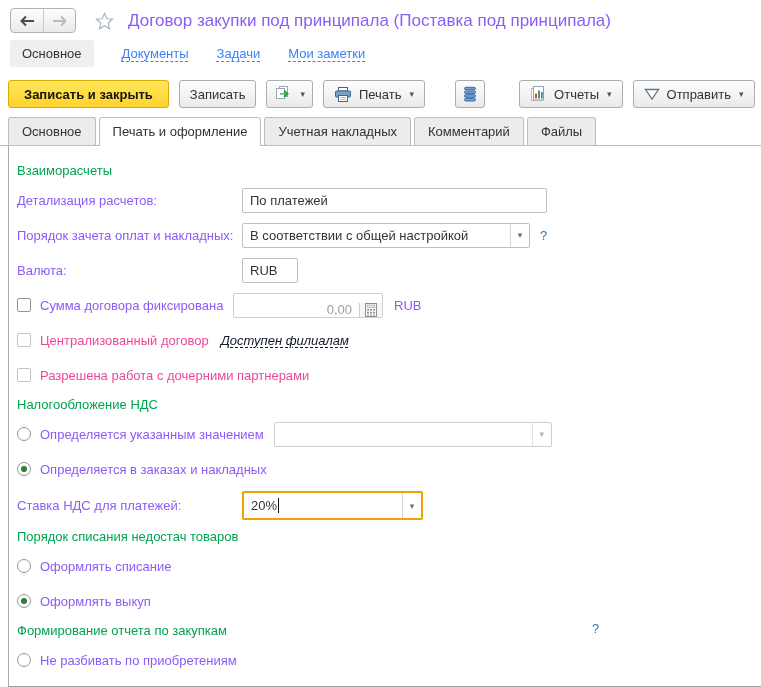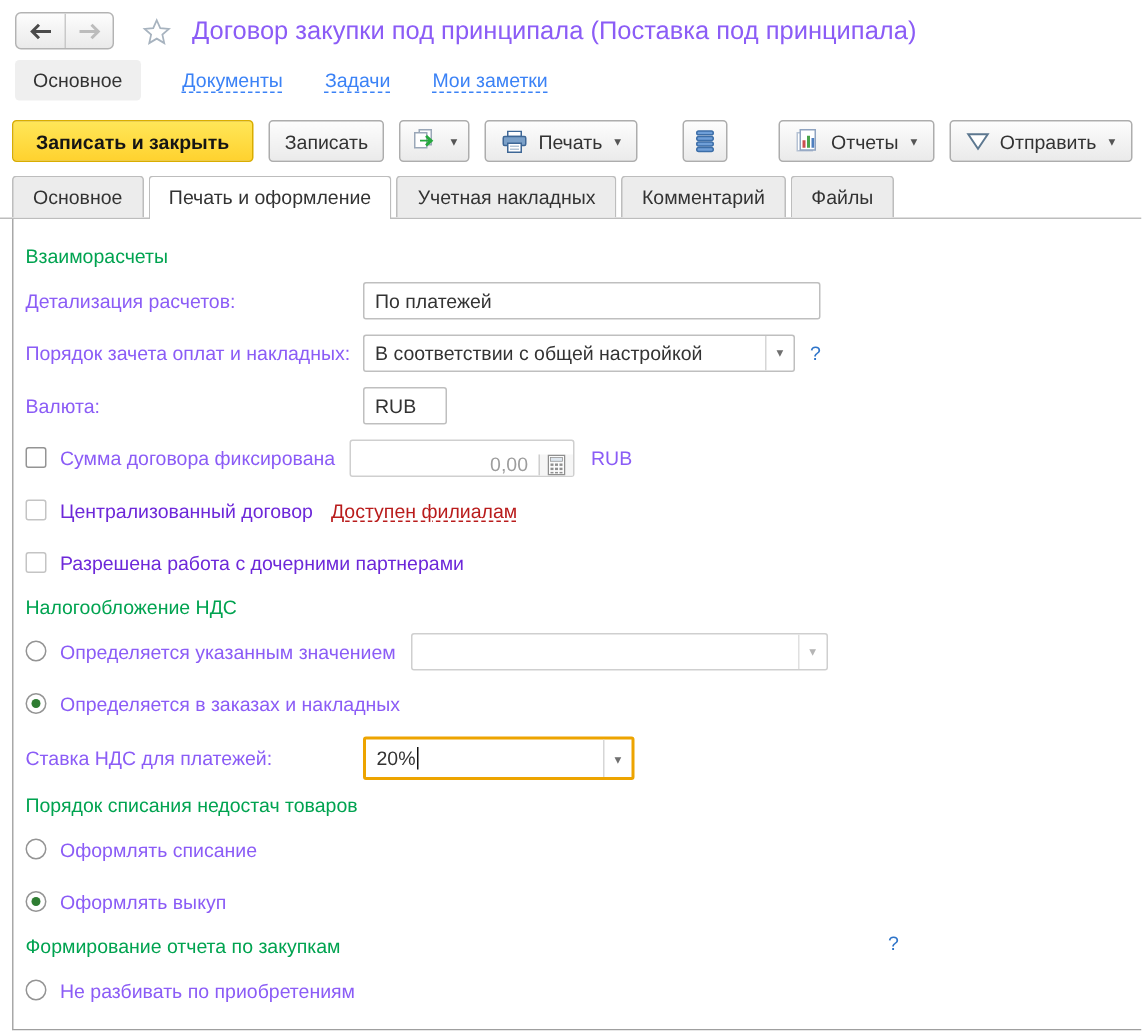--- a/index.html
+++ b/index.html
@@ -38,23 +38,23 @@
          padding:6px 13px; margin-right:3px; color:#333; cursor:pointer; position:relative; white-space:nowrap; }
   .tab.checked { background:#fff; padding-bottom:7px; margin-bottom:-1px; z-index:2; }
   
   .panel { flex:1; margin-left:8px; border-left:1px solid #a8a8a8; border-bottom:1px solid #9f9f9f;
            padding:8px 0 0 8px; position:relative; overflow:hidden; }
   .section-head { color:#00a350; margin:9px 0 9px; position:relative; }
   .row { display:flex; align-items:center; margin-bottom:9px; min-height:26px; }
   .label { color:#8b5cf6; white-space:nowrap; }
   .label-col { width:225px; flex:none; }
   .cb-col { width:216px; flex:none; display:flex; align-items:center; gap:9px; }
-  .muted { color:#6d28d9; }
-  .link { color:#b91c1c; text-decoration:underline; text-decoration-style:dashed;
-          text-decoration-thickness:1px; text-underline-offset:2px; cursor:pointer; }
+  .muted { color:#ec4899; }
+  .link { color:#0f172a; text-decoration:underline; text-decoration-style:dashed;
+          text-decoration-thickness:1px; text-underline-offset:2px; cursor:pointer;font-style:italic; }
   .help { color:#2e74c9; margin-left:10px; cursor:pointer; }
   .input { border:1px solid #bfbfbf; border-radius:2px; height:25px; display:flex; align-items:center;
            padding:0 7px; background:#fff; cursor:text; }
   .combo { display:flex; align-items:stretch; border:1px solid #bfbfbf; border-radius:2px; height:25px; background:#fff; }
   .combo .val { display:flex; align-items:center; padding:0 7px; flex:1; cursor:text; white-space:nowrap; overflow:hidden; }
   .combo .dd { width:19px; border-left:1px solid #d6d6d6; display:flex; align-items:center;
                justify-content:center; color:#707070; font-size:9px; cursor:pointer; }
   .combo.disabled { border-color:#cfcfcf; }
   .combo.disabled .dd { color:#b5b5b5; border-left-color:#e0e0e0; }
   .combo.focused { border:2px solid #eda400; height:29px; border-radius:2px; }

